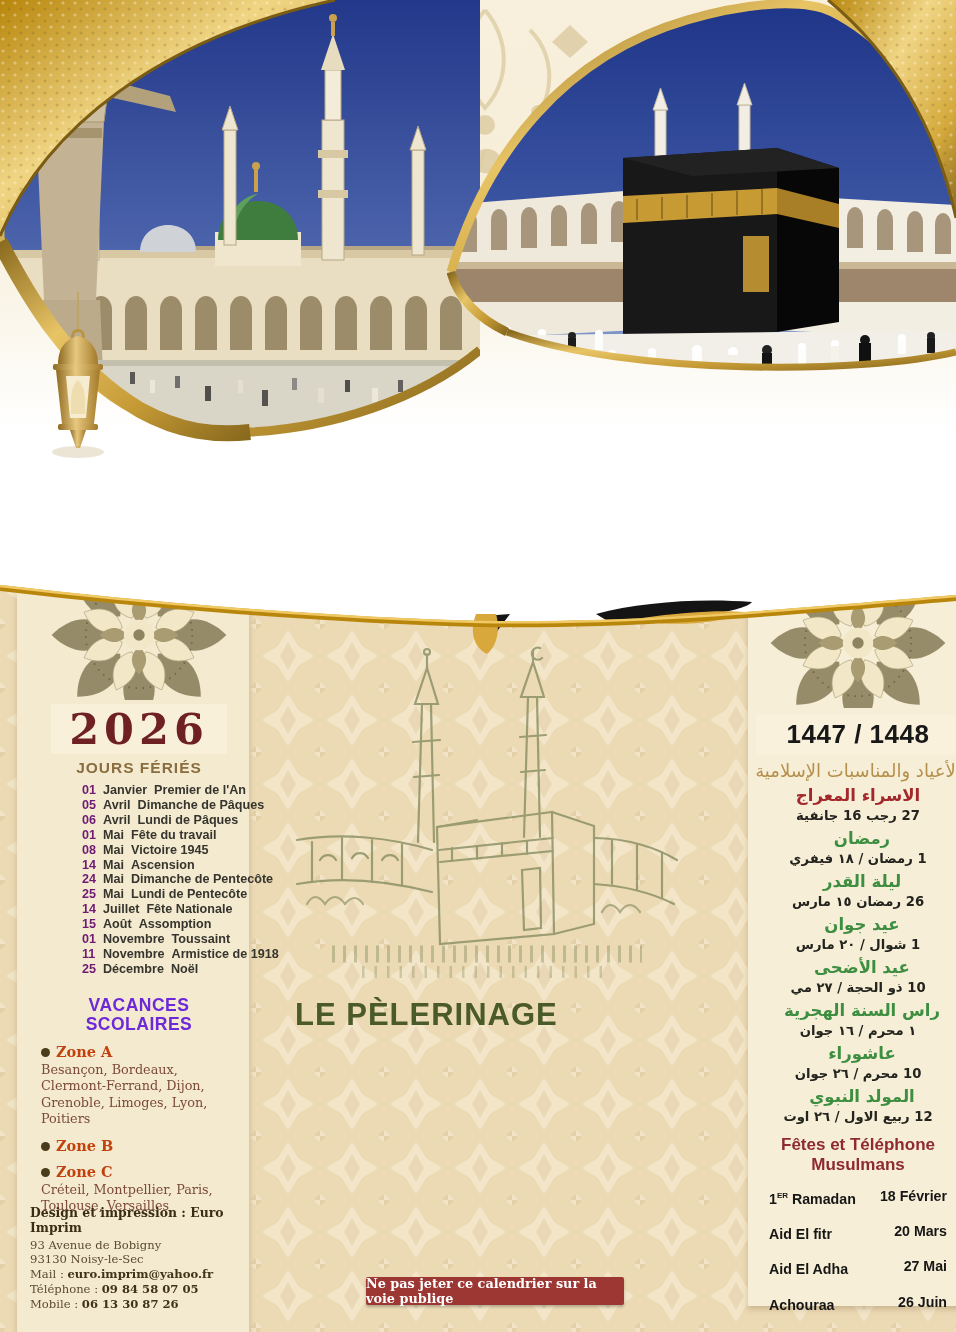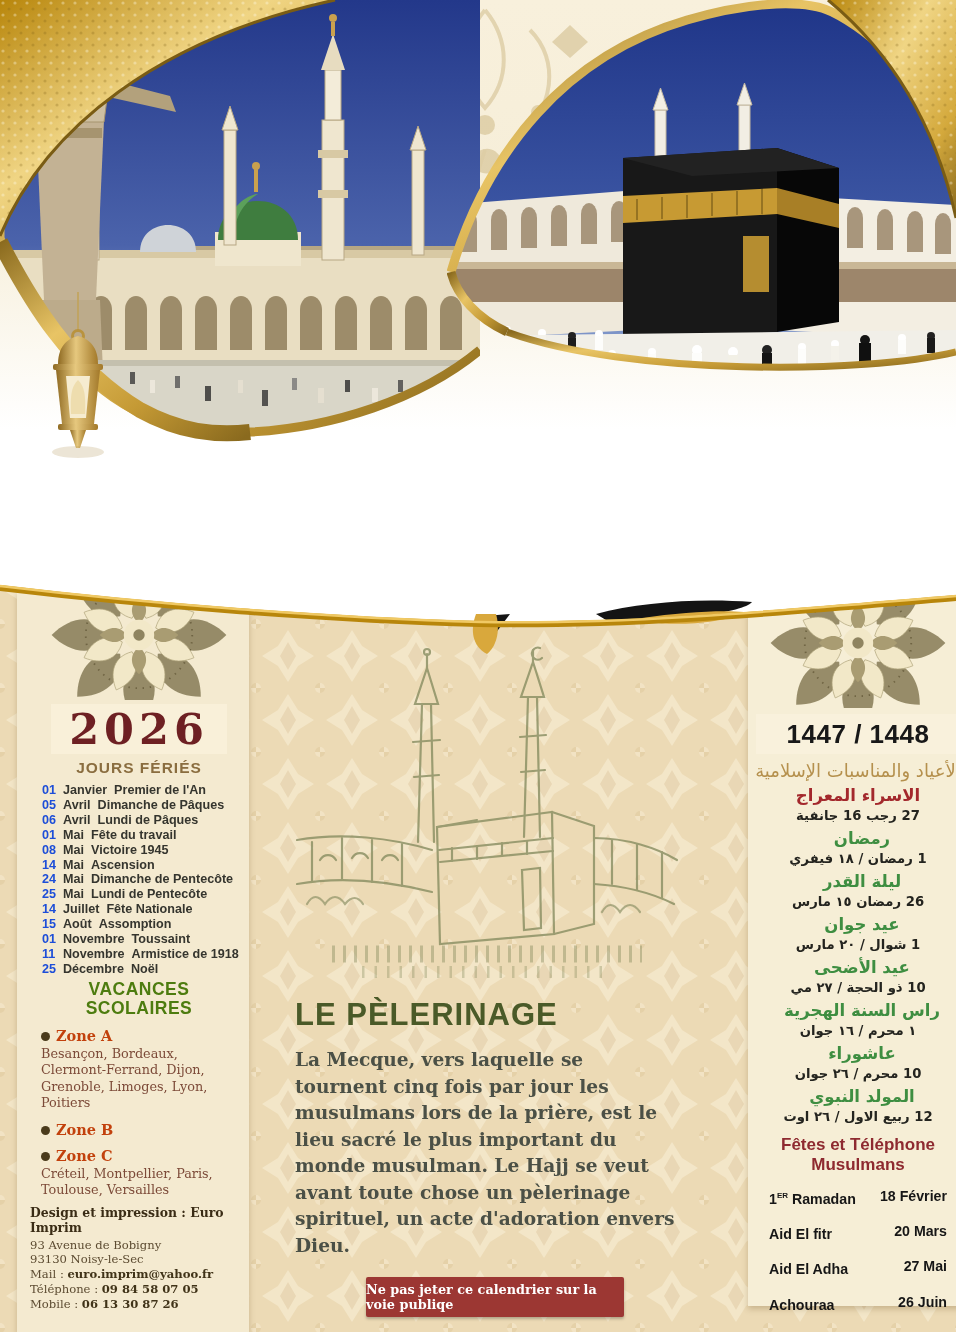--- a/index.html
+++ b/index.html
@@ -18,24 +18,24 @@
   .mandala-wrap svg{position:absolute;left:50%;transform:translateX(-50%);top:-52px;}
   .wave-svg{left:0;top:560px;z-index:4;pointer-events:none;}
 
   
   .year-box{margin:4px 22px 0;background:#f9f0d9;text-align:center;
             font-family:"DejaVu Serif",serif;font-weight:700;font-size:43px;line-height:50px;
             letter-spacing:5px;color:#6e2023;}
   .jf-title{margin-top:5px;text-align:center;font-weight:800;font-size:15.5px;letter-spacing:1px;color:#8a6d3f;}
   .holiday-list{margin:6px 0 0 13px;}
   .holiday-row{font-size:12.6px;font-weight:700;line-height:14.9px;color:#35352e;white-space:nowrap;}
-  .h-day{display:inline-block;width:21px;color:#1d4ed8;}
+  .h-day{display:inline-block;width:21px;color:#701a75;margin-left:40px;}
   .h-month{margin-right:7px;}
-  .vac-title{margin:3px auto 0;width:150px;text-align:center;font-weight:800;font-size:17.5px;
-             line-height:19.5px;letter-spacing:.5px;color:#4d7c0f;}
+  .vac-title{margin:19px auto 0;width:150px;text-align:center;font-weight:800;font-size:17.5px;
+             line-height:19.5px;letter-spacing:.5px;color:#6d28d9;}
   .zones{margin:8px 12px 0;}
   .zone{margin-bottom:9px;}
   .zone-head{font-family:"DejaVu Serif",serif;font-weight:700;font-size:14.5px;color:#c2410c;margin-bottom:2px;}
   .zone-bullet{display:inline-block;width:9px;height:9px;border-radius:50%;background:#4a3b1b;margin-right:6px;}
   .zone-cities{font-family:"DejaVu Serif",serif;font-size:12.8px;line-height:16.5px;color:#7c4a38;}
   .imprint{position:absolute;left:13px;right:7px;top:614px;font-family:"DejaVu Serif",serif;
            font-size:11.6px;line-height:14.8px;color:#5c4b31;}
   .imprint .imp-title{font-weight:700;font-size:12.4px;color:#3a2c15;margin-bottom:2px;}
   .imprint b{color:#403318;}
 
@@ -54,21 +54,21 @@
   .fr-events{margin:6px auto 0;width:178px;}
   .fr-row{display:flex;justify-content:space-between;font-weight:700;font-size:14.2px;
           line-height:20.5px;color:#161616;margin-top:12px;}
   .fr-row sup{font-size:8px;}
 
   
   .sketch{left:272px;top:642px;z-index:2;opacity:.82;}
   .center-title{left:295px;top:997px;z-index:3;font-weight:900;font-size:31px;letter-spacing:1px;color:#4a5a28;}
   .center-par{left:295px;top:1047px;width:382px;z-index:3;font-family:"DejaVu Serif",serif;
               font-weight:700;font-size:18.6px;line-height:26.5px;color:#4b5046;}
-  .footer-banner{left:366px;top:1277px;width:258px;height:40px;z-index:4;background:#9c3733;
+  .footer-banner{left:366px;top:1277px;width:258px;height:28px;z-index:4;background:#9c3733;
                  border-radius:2px;display:flex;align-items:center;justify-content:center;
                  box-shadow:0 2px 3px rgba(0,0,0,.25);}
   .footer-banner span{font-family:"DejaVu Serif",serif;font-weight:700;font-size:12.8px;color:#fff;}
 
   
   .photo-left{left:0;top:0;z-index:2;}
   .photo-right{left:447px;top:0;z-index:2;}
   .corner{z-index:3;pointer-events:none;}
   .lantern{left:28px;top:292px;z-index:4;}
   .flourish{z-index:1;pointer-events:none;opacity:.85;}
@@ -514,21 +514,20 @@
       <div class="imp-title">Design et impression : Euro Imprim</div>
       <div>93 Avenue de Bobigny</div>
       <div>93130 Noisy-le-Sec</div>
       <div><span>Mail : </span><b>euro.imprim@yahoo.fr</b></div>
       <div><span>Téléphone : </span><b>09 84 58 07 05</b></div>
       <div><span>Mobile : </span><b>06 13 30 87 26</b></div>
     </div>
   </div>
 
   <div class="abs center-title">LE PÈLERINAGE</div>
-  <div class="abs center-par">La Mecque, vers laquelle se tournent cinq fois par jour les musulmans lors de la prière, est le lieu sacré le plus important du monde musulman. Le Hajj se veut avant toute chose un pèlerinage spirituel, un acte d'adoration envers Dieu.</div>
   <div class="abs footer-banner">
     <span>Ne pas jeter ce calendrier sur la voie publiqe</span>
   </div>
 
   <div class="abs panel right-panel">
     <div class="mandala-wrap">
       <svg width="190" height="190" viewBox="-100 -100 200 200">
         <g>
           <g fill="#8f8460" opacity=".92">
             <use href="#mp"></use>

